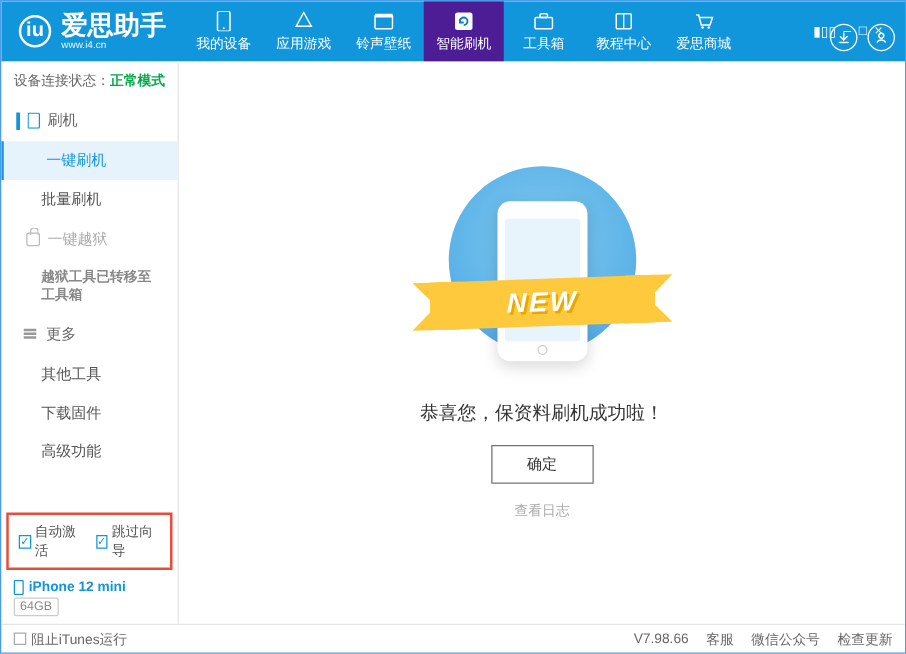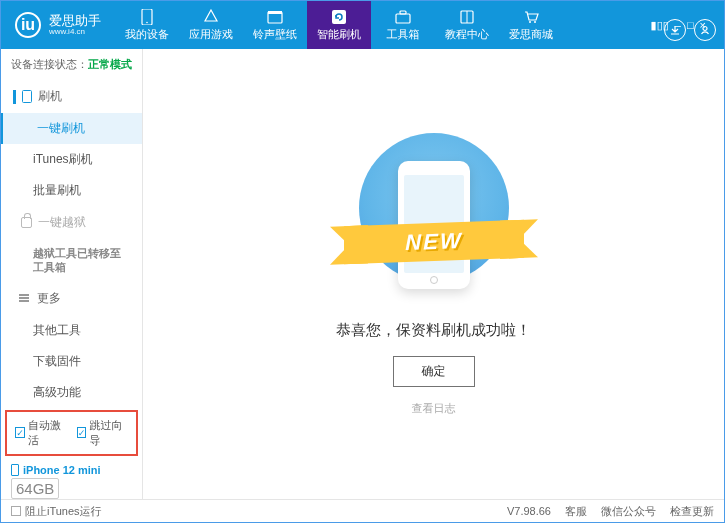--- a/index.html
+++ b/index.html
@@ -1,20 +1,20 @@
 <!DOCTYPE html>
 <html><head>
 <meta charset="utf-8">
 <style>
 * { margin: 0; padding: 0; box-sizing: border-box; font-family: "Microsoft YaHei", sans-serif; }
 body { width: 725px; height: 523px; border: 1px solid #4a9be8; background: #fff; overflow: hidden; }
 .header { height: 48px; background: #1296db; display: flex; align-items: center; color: white; }
 .logo { display: flex; align-items: center; padding: 0 14px; gap: 8px; }
 .logo-icon { width: 26px; height: 26px; border: 2px solid white; border-radius: 50%; display: flex; align-items: center; justify-content: center; font-weight: bold; color: white; }
-.logo-text { font-size: 13px; font-weight: normal; line-height: 1; }
+.logo-text { font-size: 21px; font-weight: bold; line-height: 1; }
 .logo-sub { font-size: 8px; opacity: 0.9; }
 .nav { display: flex; flex: 1; }
 .nav-item { width: 64px; display: flex; flex-direction: column; align-items: center; justify-content: center; height: 48px; cursor: pointer; font-size: 11px; gap: 2px; }
 .nav-item.active { background: #4c1d95; }
 .nav-icon { width: 16px; height: 16px; display: flex; align-items: center; justify-content: center; }
 .header-right { display: flex; align-items: center; gap: 10px; padding: 0 10px; }
 .win-controls { display: flex; gap: 6px; padding: 0 8px; font-size: 11px; }
 .circle-btn { width: 22px; height: 22px; border: 1.5px solid white; border-radius: 50%; display: flex; align-items: center; justify-content: center; }
 .body { display: flex; height: calc(100% - 48px - 23px); }
 .sidebar { width: 142px; border-right: 1px solid #e5e5e5; display: flex; flex-direction: column; font-size: 12px; color: #333; }
@@ -29,21 +29,21 @@
 .sub-item.active { background: #e6f3fc; color: #1296db; border-left: 2px solid #1296db; padding-left: 34px; }
 .sub-item.multiline { font-size: 11px; color: #888; line-height: 1.3; font-weight: bold; }
 .more-icon { display: inline-block; width: 12px; }
 .more-icon span { display: block; width: 10px; height: 1.5px; background: #999; margin: 1.5px 0; }
 .checkbox-row { display: flex; gap: 10px; padding: 6px 8px; border: 2px solid #e74c3c; margin: 2px 4px; font-size: 11px; }
 .checkbox-item { display: flex; align-items: center; gap: 3px; color: #555; }
 .checkbox { width: 11px; height: 11px; border: 1px solid #1296db; display: flex; align-items: center; justify-content: center; color: #1296db; font-size: 9px; }
 .device-block { padding: 6px 10px; font-size: 11px; }
 .device-name { color: #1296db; font-weight: bold; display: flex; align-items: center; gap: 4px; }
 .phone-mini { width: 8px; height: 12px; border: 1.5px solid #1296db; border-radius: 1px; }
-.storage { display: inline-block; border: 1px solid #ccc; border-radius: 2px; padding: 1px 4px; color: #888; font-size: 15px; margin-top: 2px; }
+.storage { display: inline-block; border: 1px solid #ccc; border-radius: 2px; padding: 1px 4px; color: #888; font-size: 10px; margin-top: 2px; }
 .main { flex: 1; display: flex; flex-direction: column; align-items: center; justify-content: center; position: relative; }
 .illustration { width: 200px; height: 170px; position: relative; margin-bottom: 18px; }
 .disc { position: absolute; top: 0; left: 50%; transform: translateX(-50%); width: 150px; height: 150px; border-radius: 50%; background: radial-gradient(circle at 50% 40%, #7fc8f0 0%, #5fb5e8 60%, #4a9be0 100%); }
 .phone-big { position: absolute; left: 50%; top: 28px; transform: translateX(-50%); width: 72px; height: 128px; background: #fff; border-radius: 10px; box-shadow: 0 4px 12px rgba(0,0,0,0.15); }
 .phone-screen { position: absolute; top: 14px; left: 6px; right: 6px; bottom: 16px; background: #e8f4fb; border-radius: 2px; }
 .phone-btn { position: absolute; bottom: 5px; left: 50%; transform: translateX(-50%); width: 8px; height: 8px; border: 1px solid #ccc; border-radius: 50%; }
 .ribbon { position: absolute; top: 90px; left: 10px; right: 10px; height: 38px; background: #ffc93d; transform: skewY(-2deg); display: flex; align-items: center; justify-content: center; }
 .ribbon:before, .ribbon:after { content: ''; position: absolute; width: 0; height: 0; border: 19px solid #ffc93d; }
 .ribbon:before { left: -14px; border-left-color: transparent; }
 .ribbon:after { right: -14px; border-right-color: transparent; }
@@ -166,21 +166,20 @@
       <span>设备连接状态：</span><span class="status-val">正常模式</span>
     </div>
     <div class="section-header">
       <span class="bar"></span>
       <svg width="10" height="13">
           <rect x="0.5" y="0.5" width="9" height="12" rx="1" fill="none" stroke="#1296db" stroke-width="1"></rect>
         </svg>
       <span>刷机</span>
     </div>
     <div class="sub-item active">一键刷机</div>
-    <div class="sub-item">iTunes刷机</div>
     <div class="sub-item">批量刷机</div>
 
     <div class="section-header gray">
       <span class="lock-icon"></span>
       <span>一键越狱</span>
     </div>
     <div class="sub-item multiline" style="white-space:pre-line">越狱工具已转移至
 工具箱</div>
 
     <div class="section-header" style="padding-left:18px">

